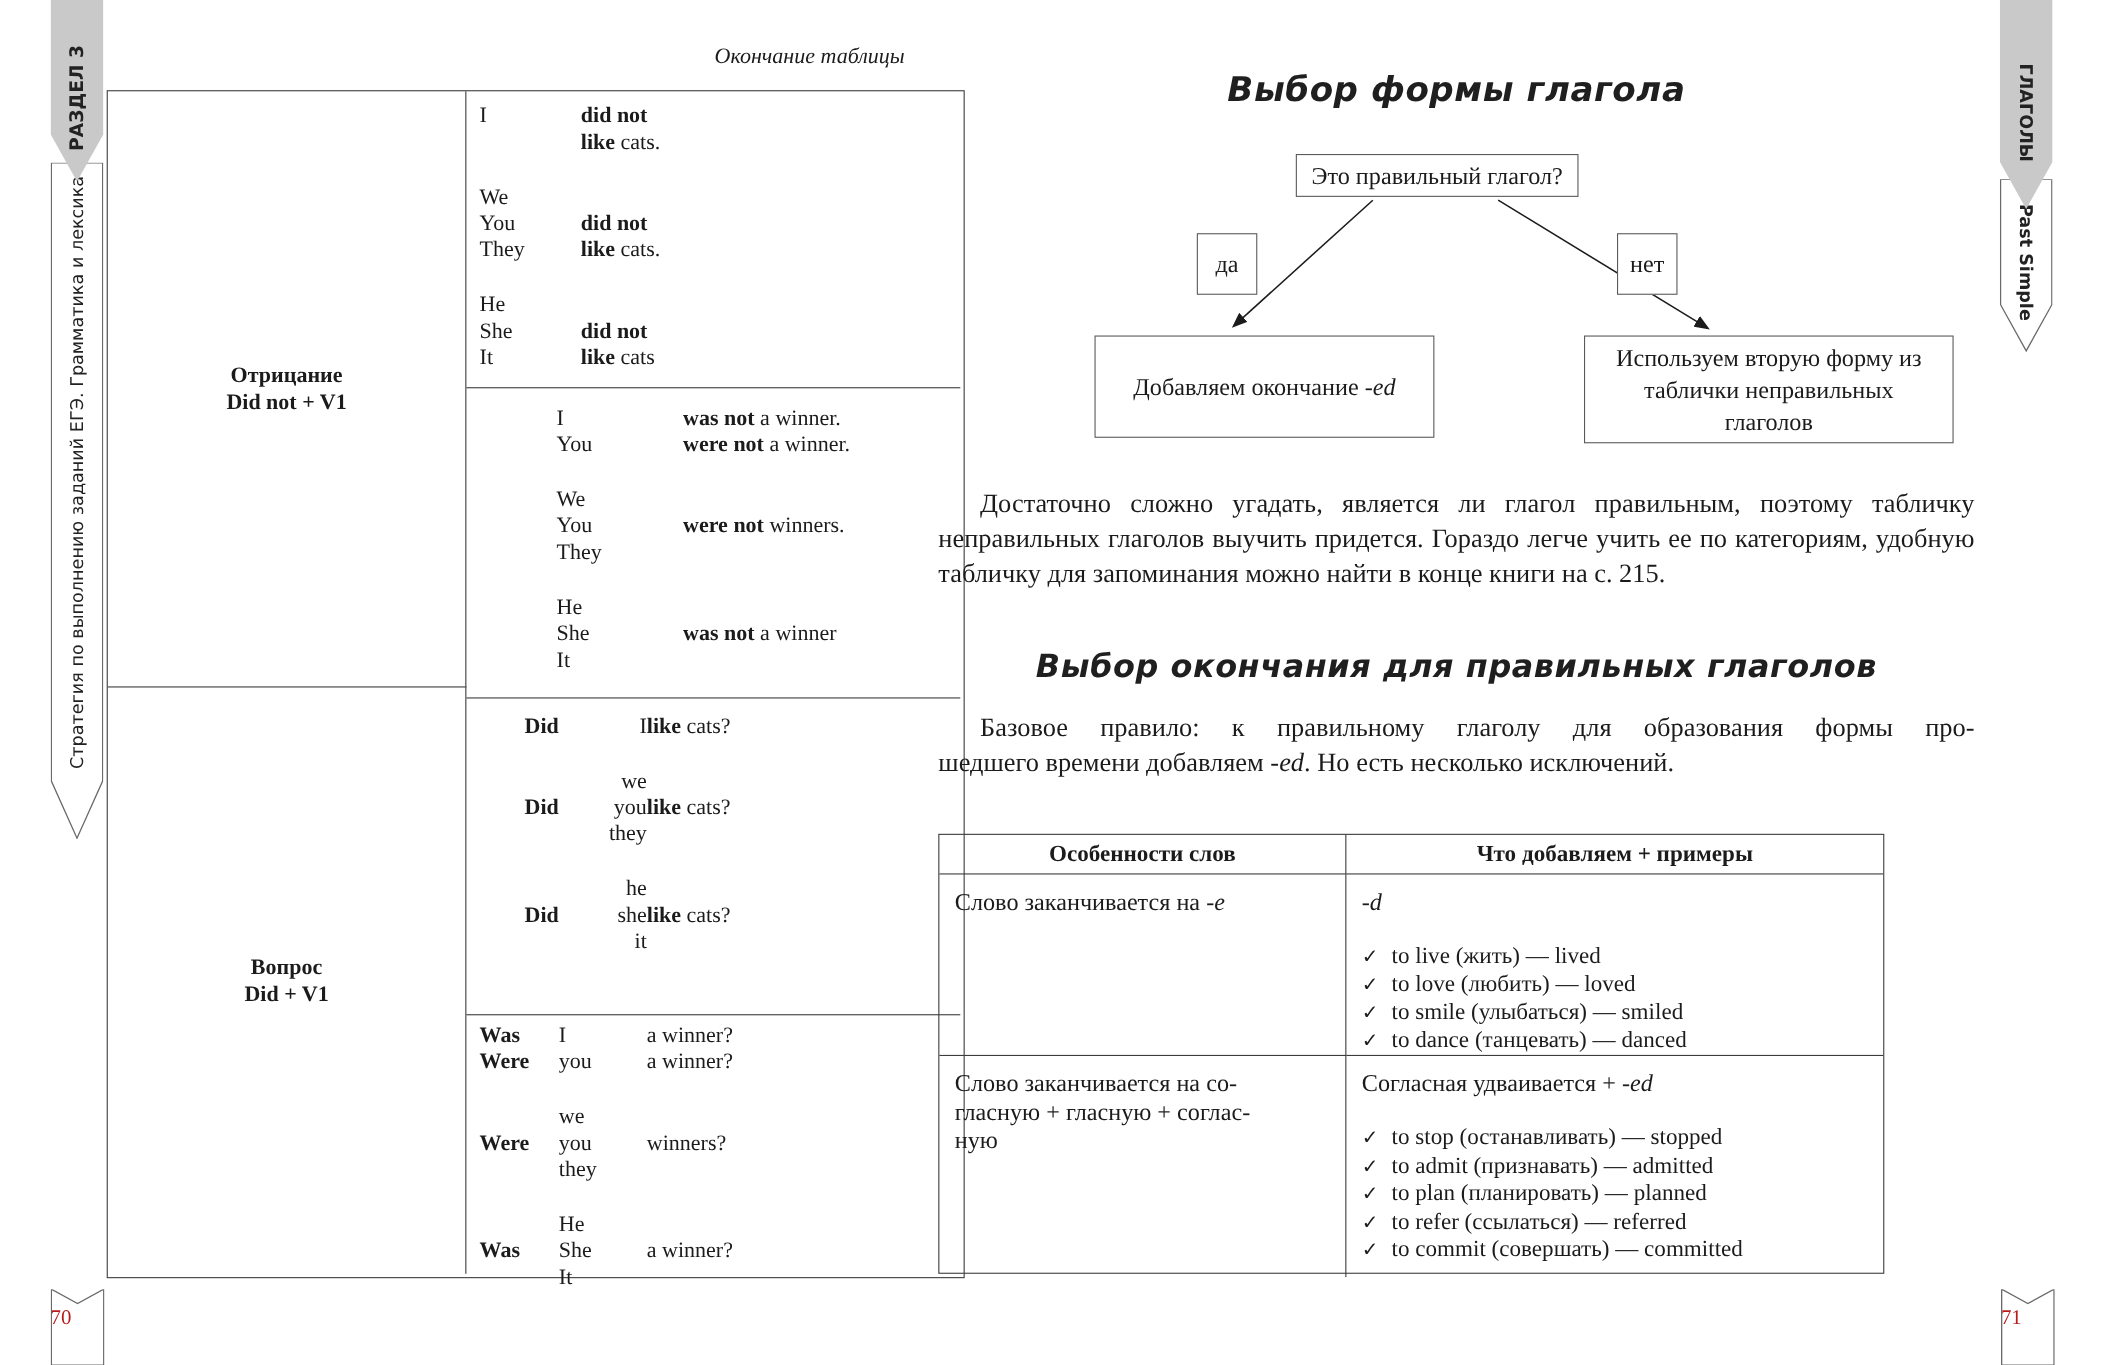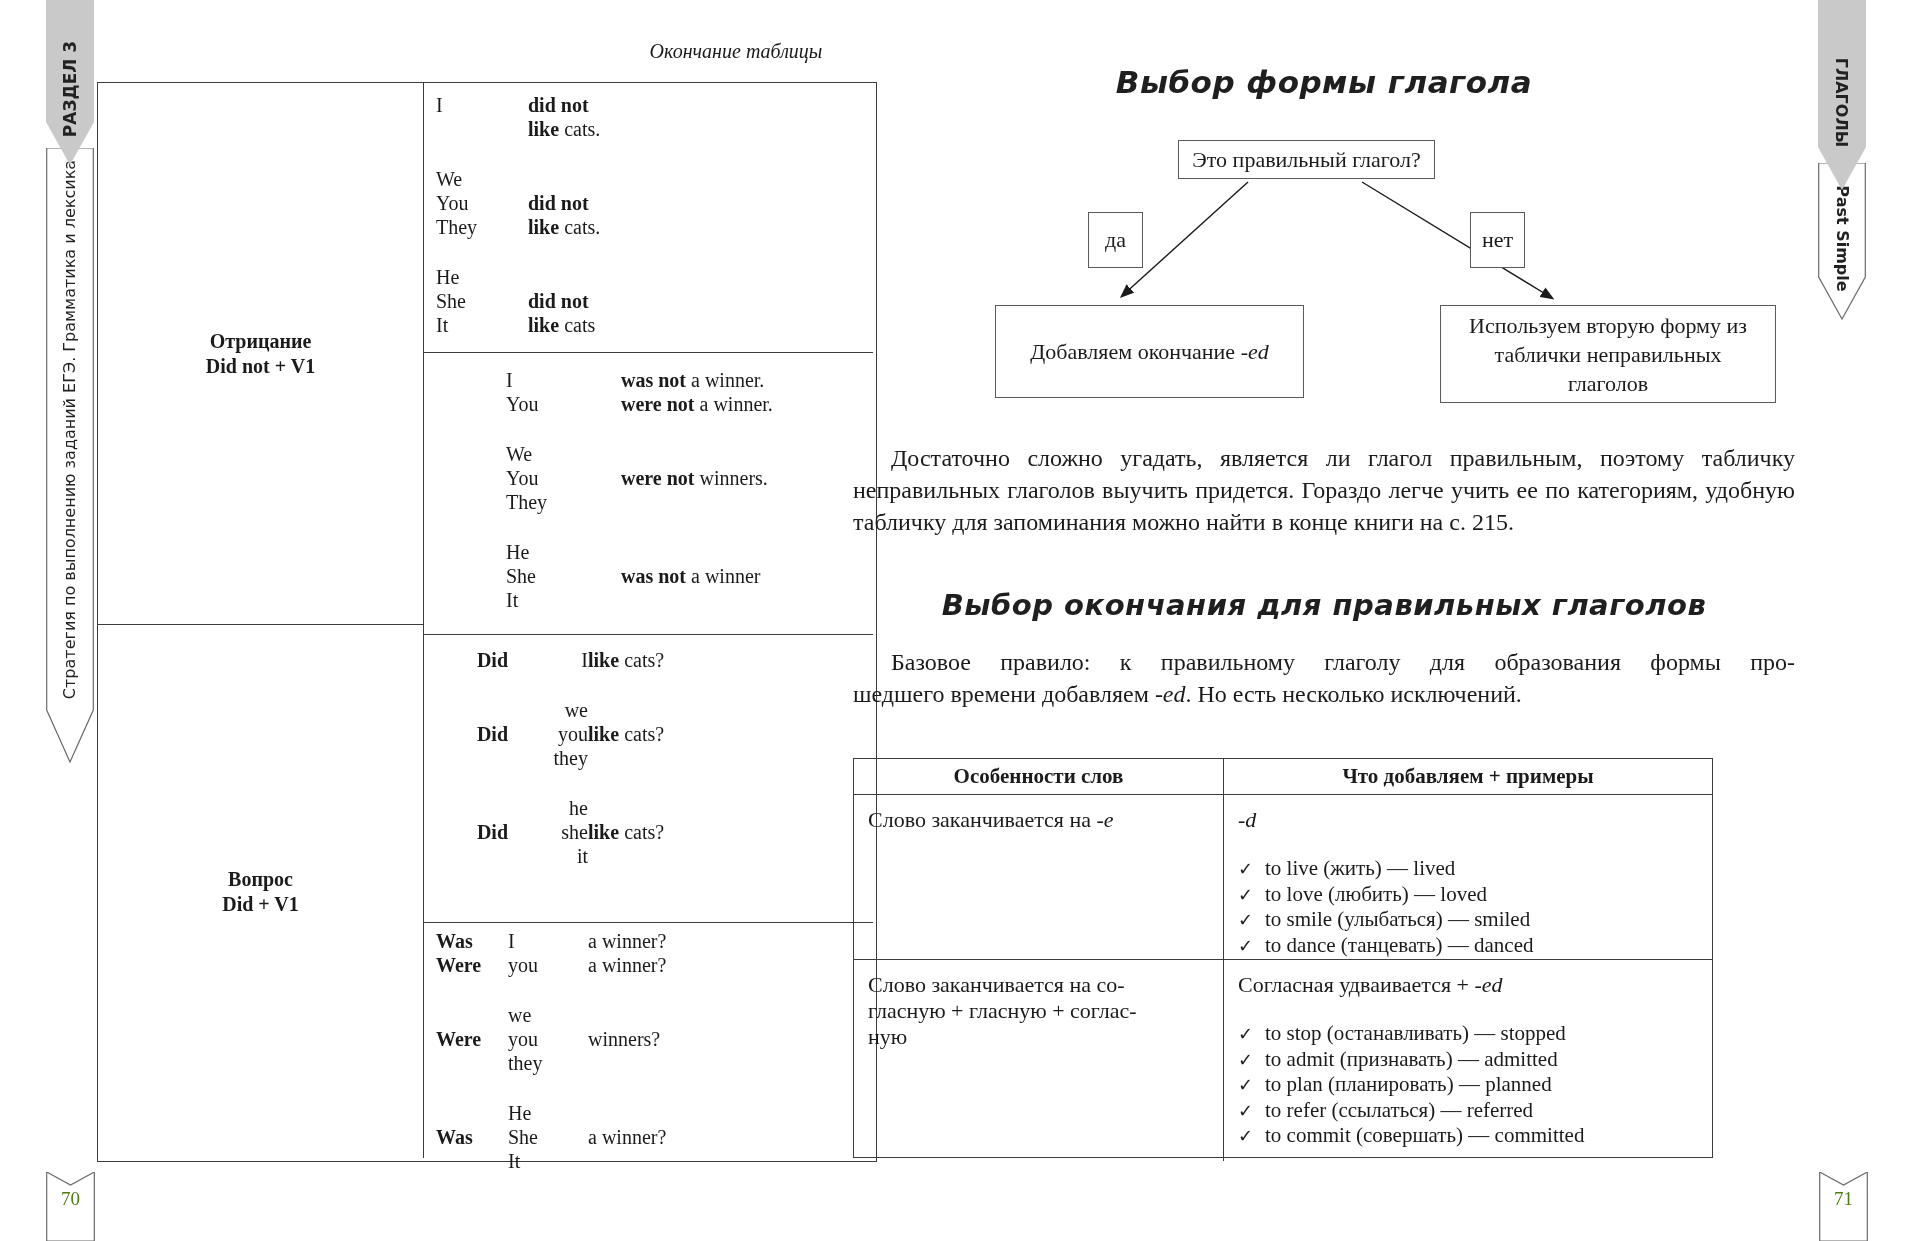--- a/index.html
+++ b/index.html
@@ -11,21 +11,21 @@
   .ribbon{position:absolute;}
   .ribbon svg{position:absolute;left:0;top:0;}
   .ribbon .rtext{position:absolute;left:0;top:0;width:100%;display:flex;align-items:center;justify-content:center;}
   .rtext span{white-space:nowrap;font-family:"DejaVu Sans","Liberation Sans",sans-serif;color:#222;}
   .rot-ccw span{transform:rotate(-90deg);}
   .rot-cw span{transform:rotate(90deg);}
 
   
   .ptag{position:absolute;width:49px;height:69px;}
   .ptag svg{position:absolute;left:0;top:0;}
-  .ptag .pnum{position:absolute;left:0;top:16px;width:100%;text-align:center;font-size:19px;color:#4d7c0f;}
+  .ptag .pnum{position:absolute;left:0;top:16px;width:100%;font-size:19px;color:#b91c1c;}
 
   
   #cont-note{left:600px;top:40px;width:272px;text-align:center;font-style:italic;font-size:20px;}
 
   #t1{left:97px;top:82px;width:778px;height:1078px;border:1.5px solid #3c3c3c;}
   #t1 > div{position:absolute;box-sizing:border-box;}
   .t1label{display:flex;flex-direction:column;justify-content:center;align-items:center;
            font-weight:bold;font-size:20px;line-height:25px;text-align:center;}
   #lbl-neg{left:0;top:0;width:326px;height:541px;border-right:1.5px solid #3c3c3c;}
   #lbl-q{left:0;top:541px;width:326px;height:534px;border-right:1.5px solid #3c3c3c;border-top:1.5px solid #3c3c3c;}

